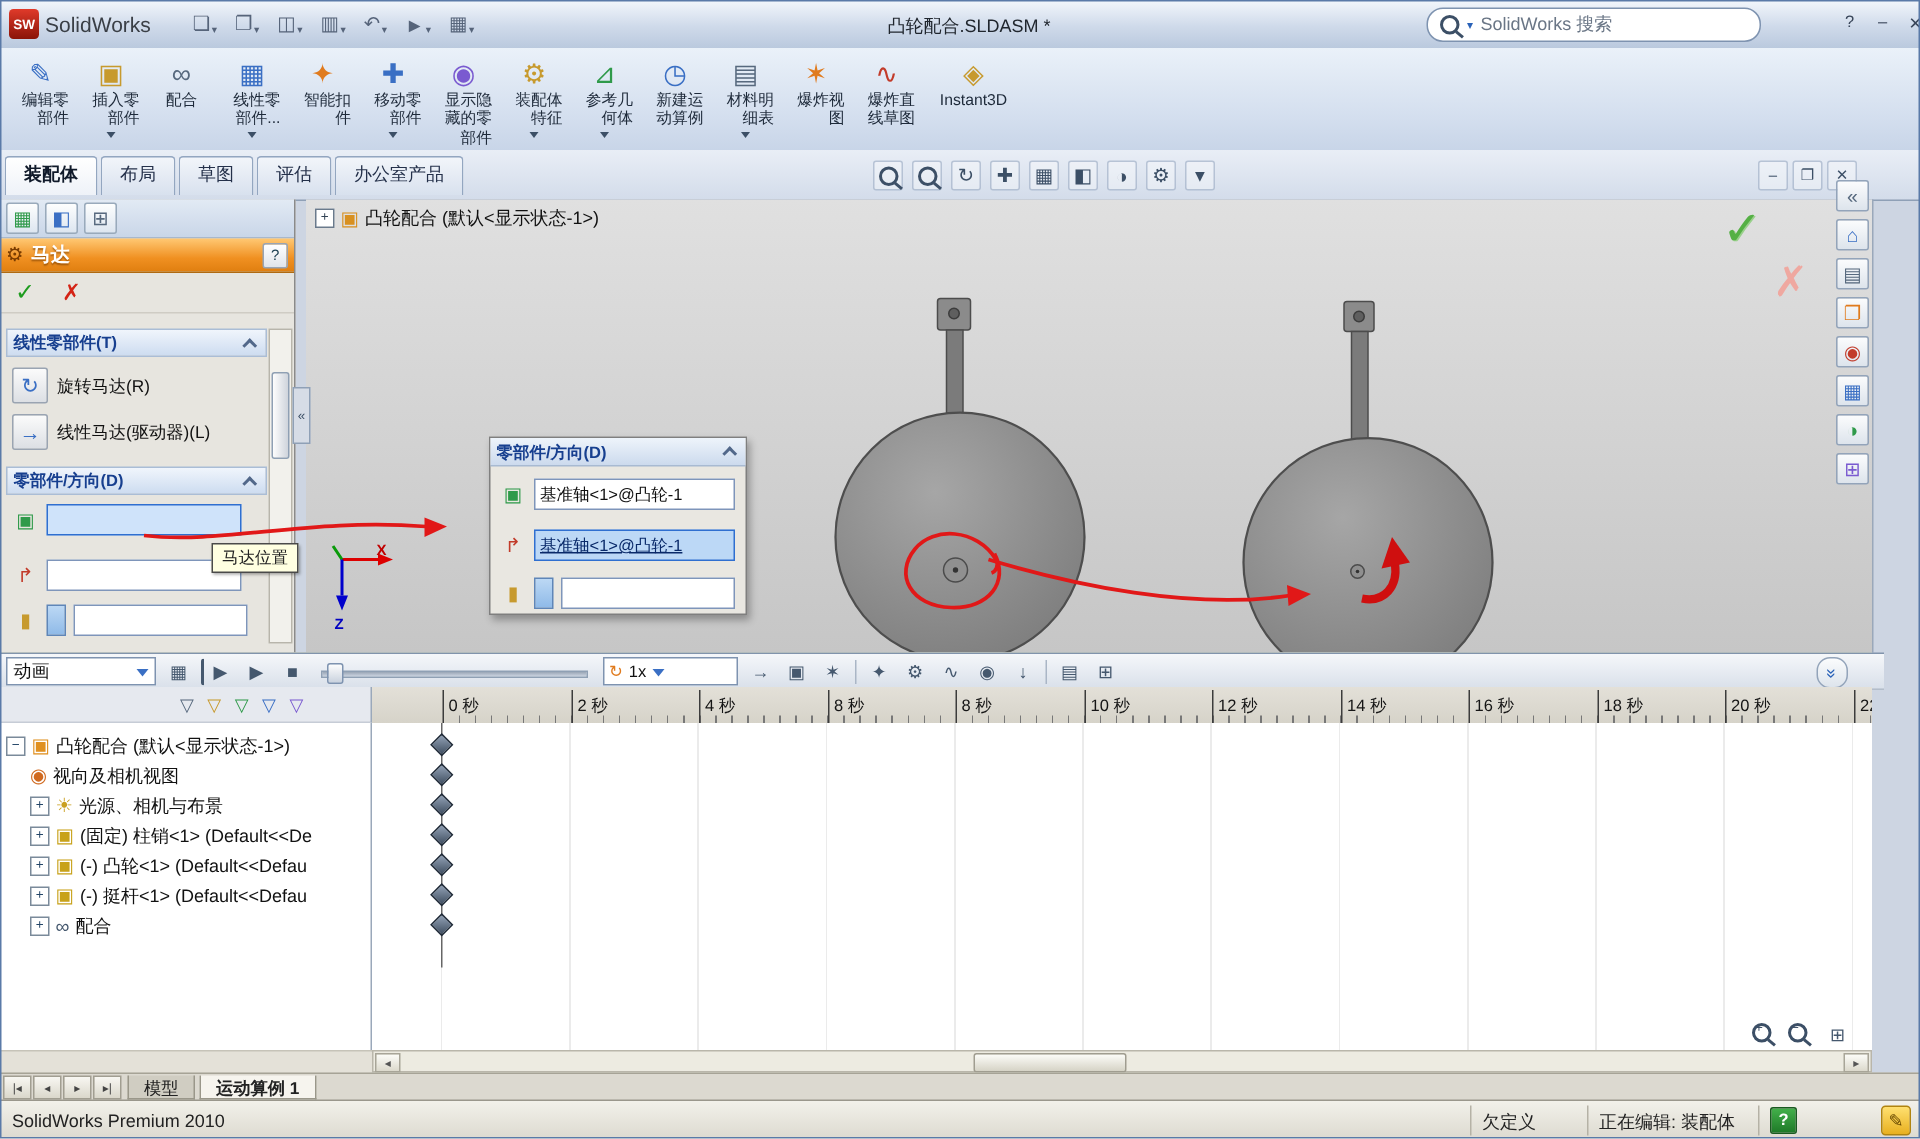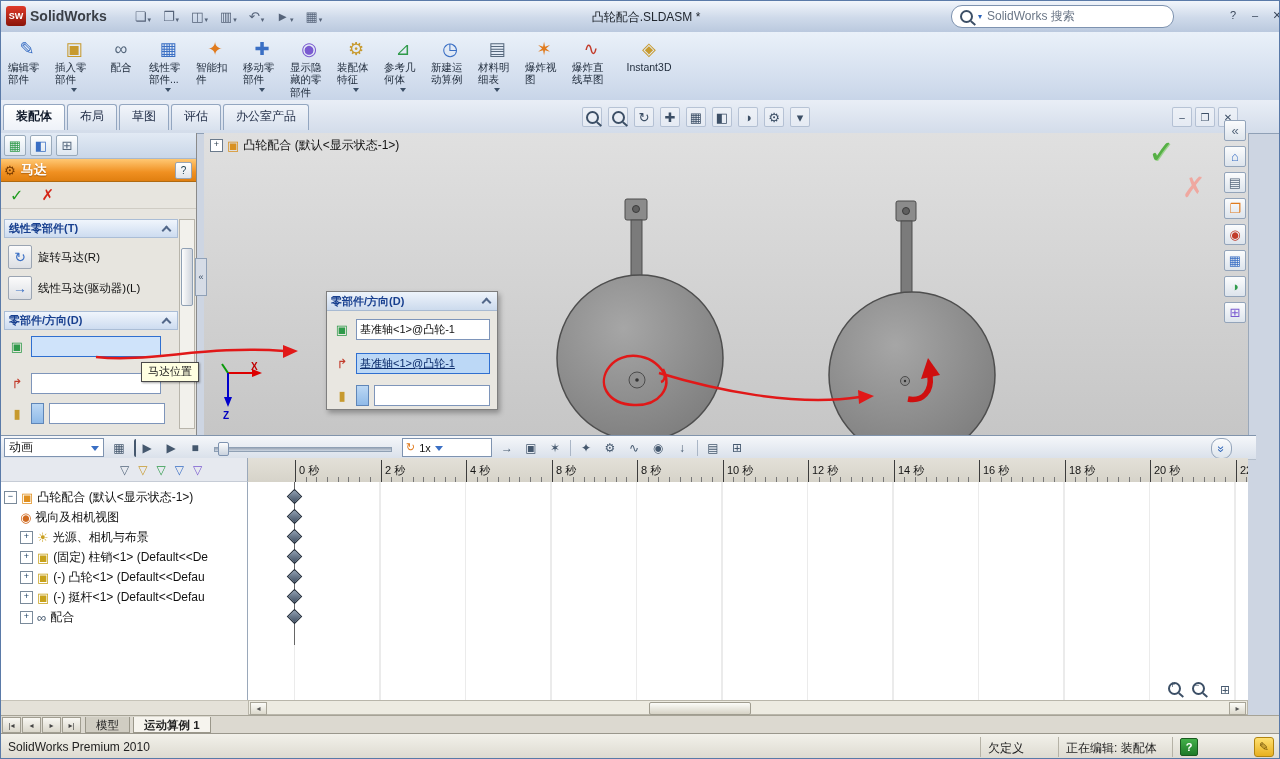--- a/index.html
+++ b/index.html
@@ -4,42 +4,42 @@
 <style>
 html,body{margin:0;padding:0}
 body{position:relative;width:1280px;height:759px;overflow:hidden;background:#cdd5e2;
 font-family:"Liberation Sans","DejaVu Sans",sans-serif;font-size:12px;color:#111}
 #frame{position:absolute;inset:0;border:1px solid #5a7aa8;pointer-events:none;z-index:60}
 
 #titlebar{position:absolute;left:0;top:0;width:1280px;height:32px;display:flex;align-items:center;padding:0 6px;
 background:linear-gradient(#f3f7fc,#cfdaea 55%,#bac9de);border-bottom:1px solid #8fa4c0}
 .logo-mark{display:inline-flex;align-items:center;justify-content:center;width:20px;height:20px;border-radius:3px;
 background:linear-gradient(#e03a2a,#8a1408);color:#fff;font-weight:bold;font-size:9px;margin-right:4px}
-.logo-text{font-weight:bold;font-size:14px;color:#3a3f46}
+.logo-text{font-weight:normal;font-size:14px;color:#3a3f46}
 .qat{display:flex;align-items:center;gap:12px;margin-left:28px}
 .qitem{display:flex;align-items:flex-end;gap:1px}
 .ticon{font-size:13px;color:#56647a}
 .tcaret{font-size:7px;color:#56647a}
 .doc-title{position:absolute;left:0;right:0;top:9px;text-align:center;font-size:12px;color:#20262e;pointer-events:none}
 .search{position:absolute;right:118px;top:5px;width:205px;height:21px;background:#fff;border:1px solid #7e93b0;
 border-radius:11px;display:flex;align-items:center;padding:0 8px;gap:5px}
 .mag{position:relative;width:9px;height:9px;border:2px solid #3c4f66;border-radius:50%;flex:none;display:inline-block}
 .mag::after{content:"";position:absolute;width:6px;height:2px;background:#3c4f66;transform:rotate(40deg);right:-5px;bottom:-3px}
 .scaret{font-size:8px;color:#2a62b8}
 .stext{color:#6a7686;font-size:12px;white-space:nowrap}
 .winbtns{position:absolute;right:4px;top:6px;display:flex}
 .tbtn{width:22px;height:18px;display:inline-flex;align-items:center;justify-content:center;font-size:11px;color:#39465a}
 
 #ribbon{position:absolute;left:0;top:32px;width:1280px;height:68px;overflow:hidden;
 background:linear-gradient(#eaf1f9,#d3deee 70%,#c8d5e8);border-bottom:1px solid #a3b4ca}
 .rbtns{display:flex;align-items:flex-start;padding:3px 4px;gap:1px}
 .rbtn{width:46px;min-height:60px;display:flex;flex-direction:column;align-items:center;padding-top:2px}
 .rbtn.w68{width:68px}
 .rbicon{width:26px;height:24px;display:flex;align-items:center;justify-content:center;font-size:18px}
-.rblabel{font-size:10.5px;line-height:1.18;text-align:left;color:#1e2a3a;word-break:break-all;max-width:38px}
+.rblabel{font-size:10.5px;line-height:1.18;text-align:right;color:#1e2a3a;word-break:break-all;max-width:38px}
 .rbtn.w68 .rblabel{max-width:64px}
 .drop{width:0;height:0;border:3px solid transparent;border-top:4px solid #3c4f66;margin-top:2px}
 .ds{position:absolute;right:8px;top:0;font-size:70px;font-weight:bold;font-style:italic;color:rgba(140,160,190,.35);line-height:1}
 .cy{color:#c79a2e}.cb{color:#3a6fc4}.co{color:#e07b1e}.cg{color:#2f9a4a}.cr{color:#c23b2a}.cp{color:#7a5ad0}.cs{color:#57697e}
 
 #tabrow{position:absolute;left:0;top:100px;width:1280px;height:33px;background:linear-gradient(#e9eef6,#d3dcea);border-bottom:1px solid #8fa0b6}
 .tabs{position:absolute;left:3px;top:4px;display:flex}
 .tab{height:22px;padding:3px 12px 0;font-size:12px;color:#24304a;background:linear-gradient(#f2f5fa,#d8e1ee);
 border:1px solid #93a6c0;border-bottom:none;border-radius:3px 3px 0 0;margin-right:2px;white-space:nowrap}
 .tab.active{background:linear-gradient(#fff,#eef2f8);font-weight:bold;color:#101a2a}

